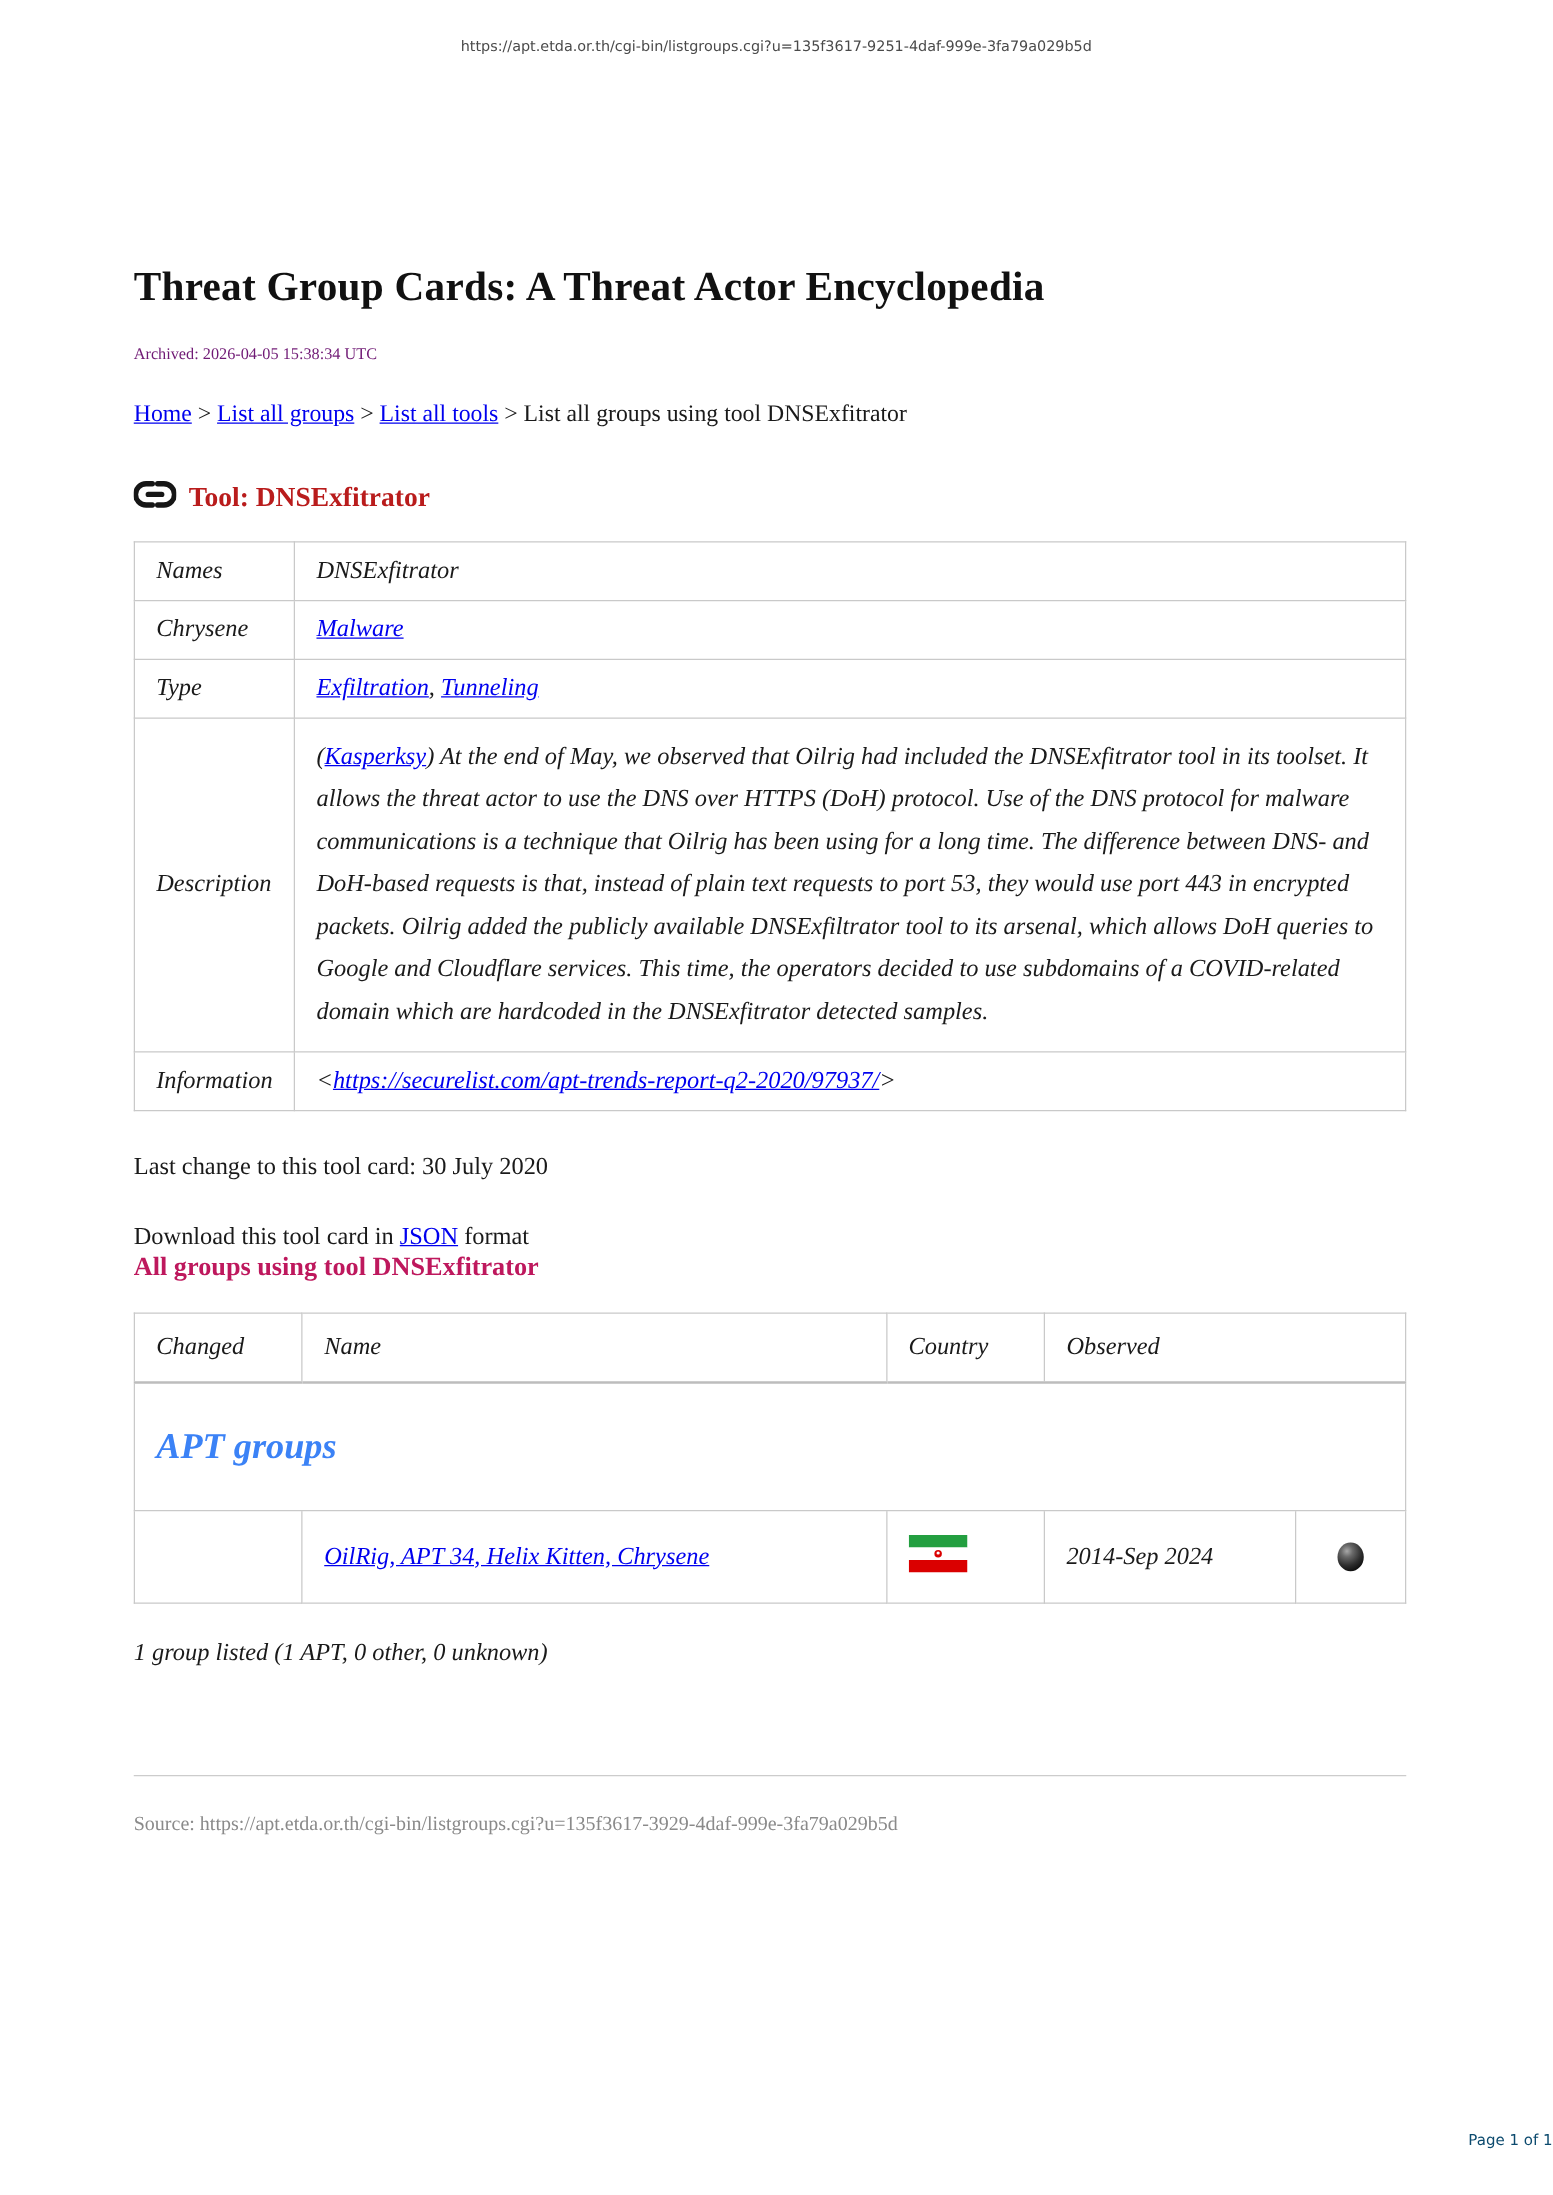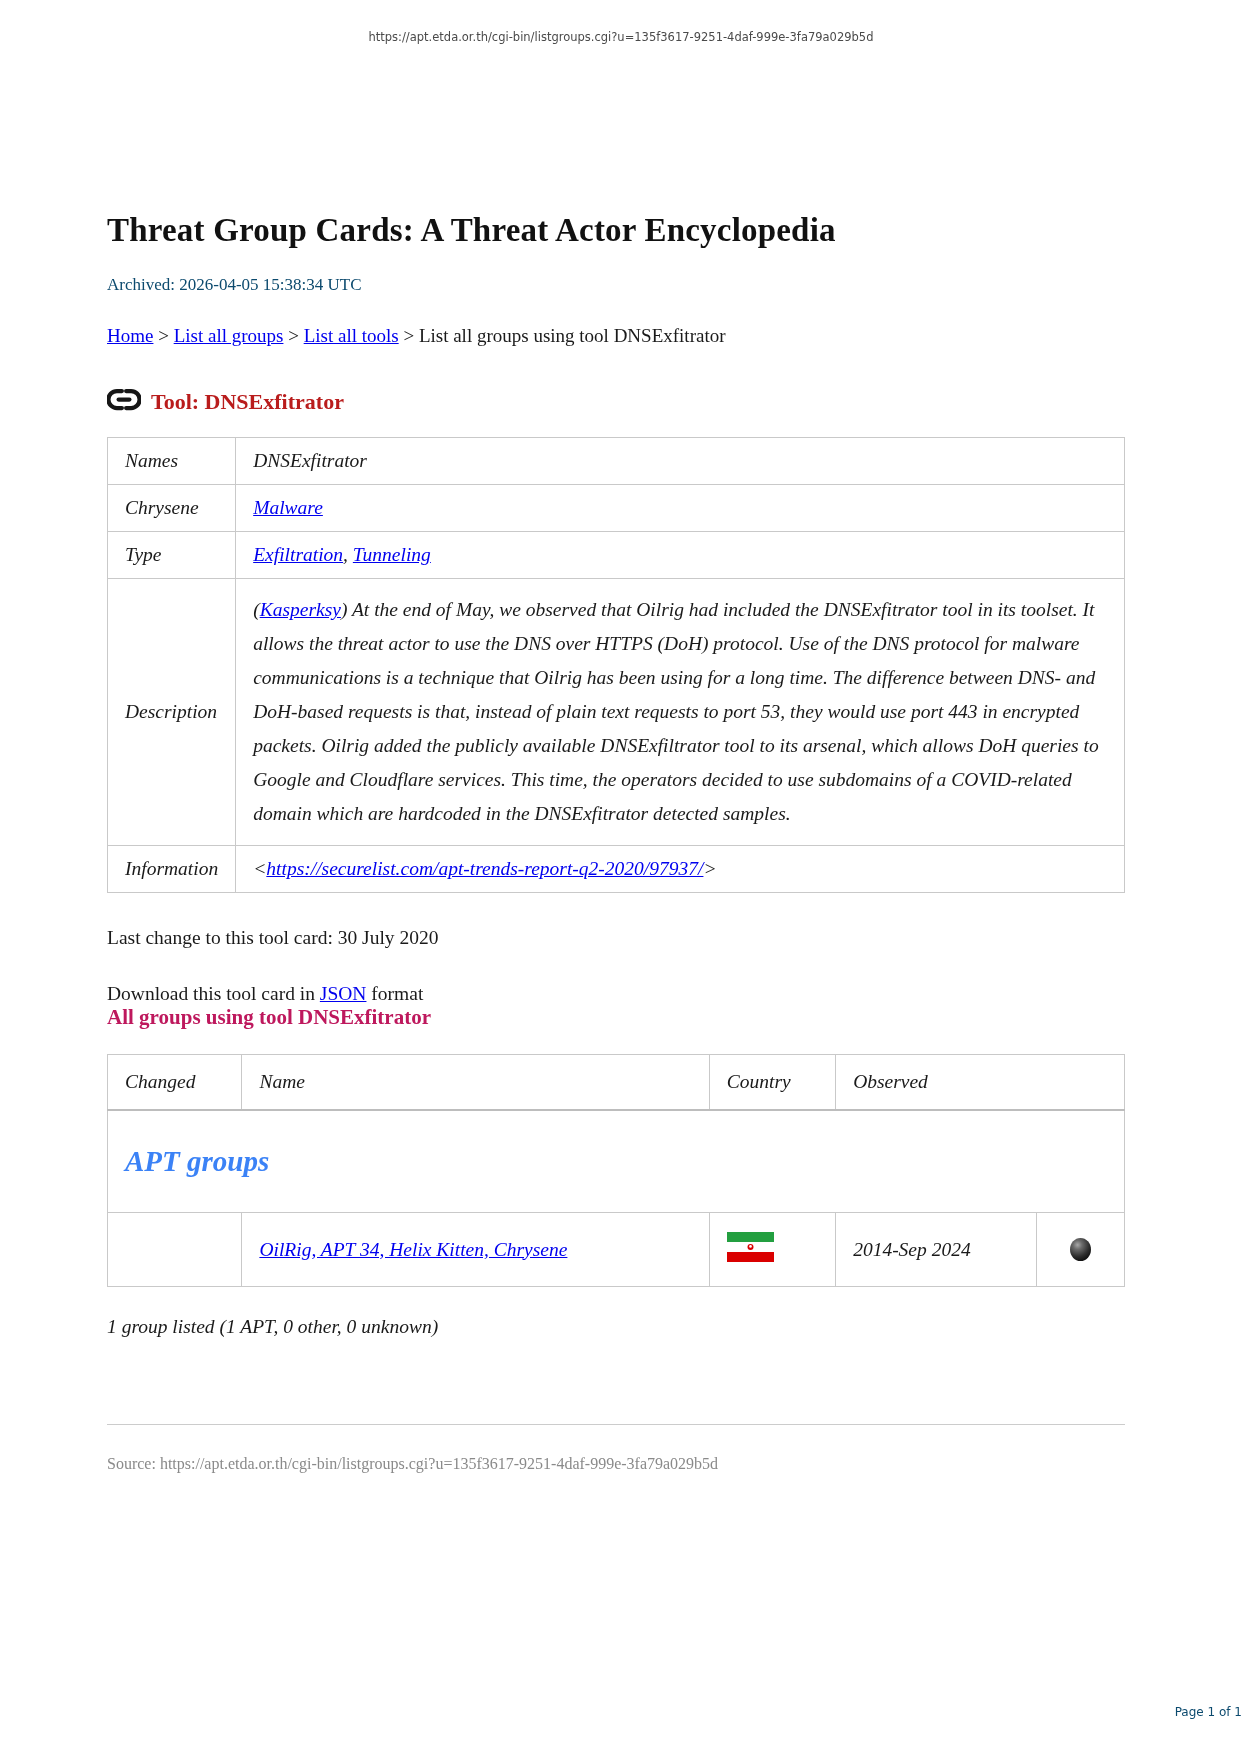--- a/index.html
+++ b/index.html
@@ -36,22 +36,22 @@
   }
   h1.title {
     margin-top: 212px;
     font-size: 33px;
     font-weight: bold;
     color: #111;
     letter-spacing: 0.2px;
   }
   .archived {
     margin-top: 26px;
-    font-size: 17px;
-    color: #0c4a6e;
+    font-size: 13px;
+    color: #701a75;
   }
   .breadcrumb {
     margin-top: 30px;
     font-size: 19px;
     color: #1a1a1a;
   }
   a { color: #0000ee; text-decoration: underline; cursor: pointer; }
   .crumb-sep { color: #1a1a1a; }
   .tool-heading {
     margin-top: 42px;
@@ -189,19 +189,19 @@
           <span class="sphere"></span>
         </td>
       </tr>
     </tbody>
       </table>
 
     <p class="summary">1 group listed (1 APT, 0 other, 0 unknown)</p>
 
     <hr class="rule">
 
-    <p class="source">Source: https://apt.etda.or.th/cgi-bin/listgroups.cgi?u=135f3617-9251-4daf-999e-3fa79a029b5d</p>
+    <p class="source">Source: https://apt.etda.or.th/cgi-bin/listgroups.cgi?u=135f3617-3929-4daf-999e-3fa79a029b5d</p>
 
   </div>
 
   <div class="print-footer">Page 1 of 1</div>
 
 </div>
 
 </body></html>

